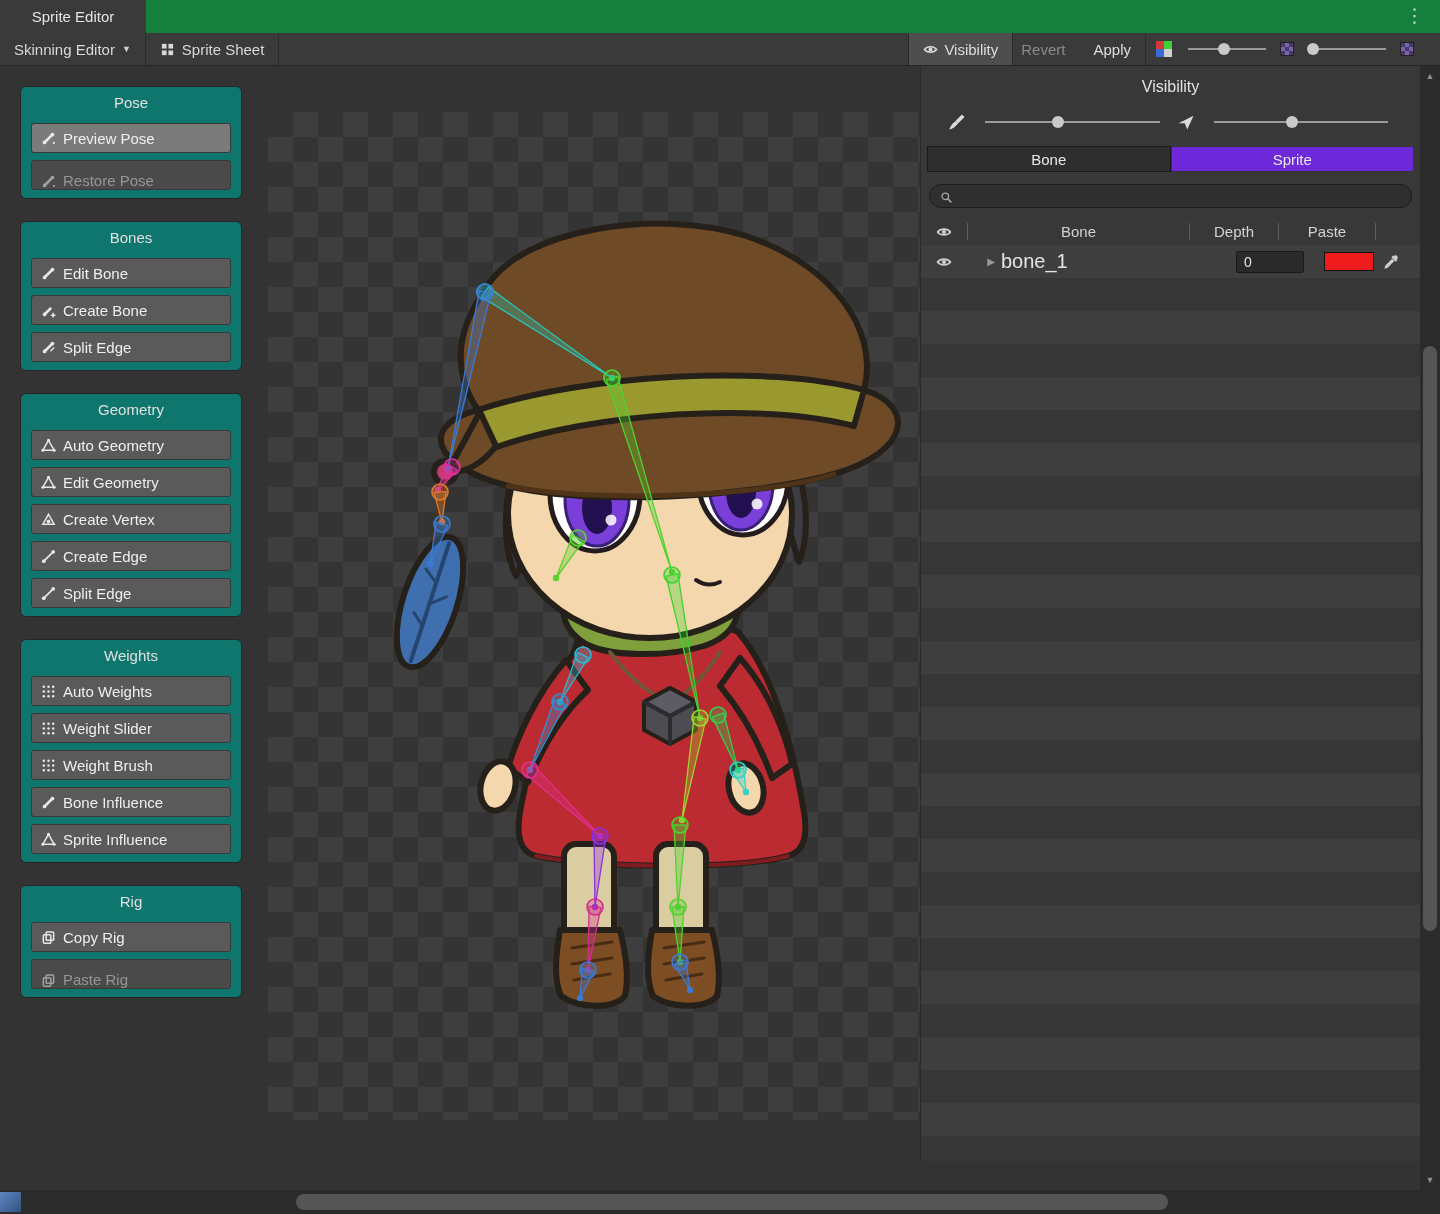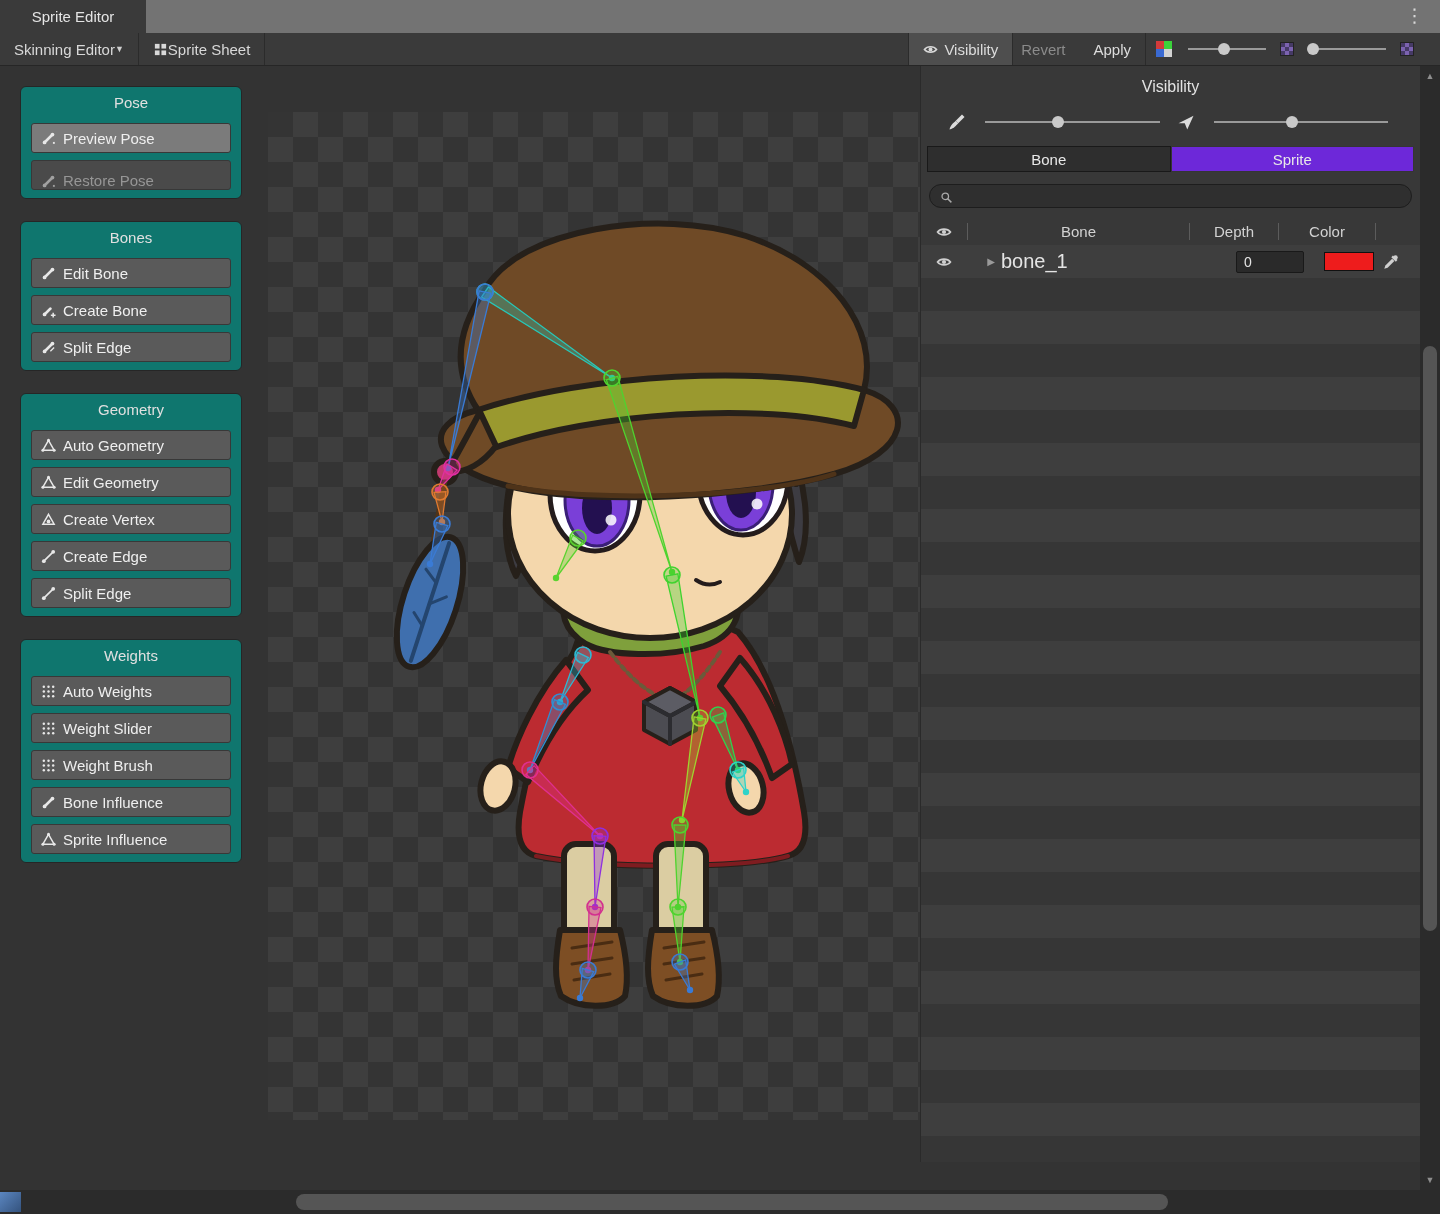--- a/index.html
+++ b/index.html
@@ -1,28 +1,28 @@
 <!DOCTYPE html>
 <html><head>
 <meta charset="utf-8">
 <style>
   * { margin:0; padding:0; box-sizing:border-box; }
   html,body { width:1440px; height:1214px; overflow:hidden; background:#333;
     font-family:"Liberation Sans", sans-serif; color:#dcdcdc; }
 
   
-  .titlebar { position:absolute; left:0; top:0; width:1440px; height:33px; background:#737373; }
+  .titlebar { position:absolute; left:0; top:0; width:1440px; height:33px; background:#15803d; }
   .sprite-tab { position:absolute; left:0; top:0; width:146px; height:33px; background:#3a3a3a;
     display:flex; align-items:center; justify-content:center; font-size:15px; color:#e4e4e4; }
   .kebab { position:absolute; right:16px; top:4px; font-size:19px; color:#d8d8d8; cursor:pointer; }
 
   
   .toolbar { position:absolute; left:0; top:33px; width:1440px; height:33px; background:#3a3a3a;
     border-bottom:1px solid #262626; display:flex; align-items:stretch; font-size:15px; }
-  .tb-item { display:flex; align-items:center; gap:0; padding:0 14px; color:#d8d8d8; cursor:pointer; }
+  .tb-item { display:flex; align-items:center; gap:7px; padding:0 14px; color:#d8d8d8; cursor:pointer; }
   .tb-sep { width:1px; background:#2b2b2b; }
   .tb-right { margin-left:auto; display:flex; align-items:stretch; }
   .tb-btn { display:flex; align-items:center; gap:6px; padding:0 14px; cursor:pointer; }
   .tb-btn.active { background:#4e4e4e; border-left:1px solid #2b2b2b; border-right:1px solid #2b2b2b; }
   .tb-btn.disabled { color:#8b8b8b; cursor:default;padding-left:8px; }
   .caret { font-size:9px; color:#cfcfcf; }
   .color-grid { width:16px; height:16px; display:grid; grid-template-columns:1fr 1fr; align-self:center; margin:0 10px; cursor:pointer; }
   .color-grid i { display:block; }
   .mini-swatch { width:14px; height:14px; align-self:center; margin:0 8px; cursor:pointer;
     background:repeating-conic-gradient(#7b62b0 0 25%, #463a66 0 50%) 0 0/8px 8px; border:1px solid #222; }
@@ -338,20 +338,41 @@
           <svg viewBox="0 0 16 16" width="100%" height="100%">
             <path d="M8 2.5 L14 13 L2 13 Z" stroke="currentColor" fill="none" stroke-width="1.6"></path>
             <circle cx="8" cy="2.5" r="1.6" fill="currentColor"></circle>
             <circle cx="14" cy="13" r="1.6" fill="currentColor"></circle>
             <circle cx="2" cy="13" r="1.6" fill="currentColor"></circle>
           </svg>
         </span>
         <span>Sprite Influence</span>
       </div>
     </div>
+    <div class="panel">
+      <div class="panel-title">Rig</div>
+      <div class="tool-btn">
+        <span class="btn-icon">
+          <svg viewBox="0 0 16 16" width="100%" height="100%">
+            <rect x="2.5" y="5" width="8" height="9" rx="1" stroke="currentColor" fill="none" stroke-width="1.6"></rect>
+            <rect x="5.5" y="2" width="8" height="9" rx="1" stroke="currentColor" fill="none" stroke-width="1.6"></rect>
+          </svg>
+        </span>
+        <span>Copy Rig</span>
+      </div>
+      <div class="tool-btn disabled">
+        <span class="btn-icon">
+          <svg viewBox="0 0 16 16" width="100%" height="100%">
+            <rect x="2.5" y="5" width="8" height="9" rx="1" stroke="currentColor" fill="none" stroke-width="1.6"></rect>
+            <rect x="5.5" y="2" width="8" height="9" rx="1" stroke="currentColor" fill="none" stroke-width="1.6"></rect>
+          </svg>
+        </span>
+        <span>Paste Rig</span>
+      </div>
+    </div>
   </div>
 
 <div class="canvas-area">
 
   <svg viewBox="0 0 652 1008">
     <g stroke="#26201a" stroke-width="6" stroke-linejoin="round" stroke-linecap="round">
 
       <path d="M252 330 C236 382 232 432 248 464 C263 434 268 384 264 346 Z" fill="#3d3c42"></path>
       <path d="M518 322 C538 368 544 418 531 450 C519 416 513 370 510 336 Z" fill="#3d3c42"></path>
 
@@ -573,21 +594,21 @@
             <path d="M1.5 8 C4.5 4.2 11.5 4.2 14.5 8 C11.5 11.8 4.5 11.8 1.5 8 Z" stroke="currentColor" fill="none" stroke-width="1.6"></path>
             <circle cx="8" cy="8" r="2.1" fill="currentColor"></circle>
           </svg>
         </span>
       </div>
     <div class="hsep"></div>
     <div class="col-bone">Bone</div>
     <div class="hsep"></div>
     <div class="col-depth">Depth</div>
     <div class="hsep"></div>
-    <div class="col-color">Color</div>
+    <div class="col-color">Paste</div>
     <div class="hsep"></div>
     <div class="col-end"></div>
   </div>
 
   <div class="vis-list">
     <div class="vis-row">
       <span class="row-eye">
           <svg viewBox="0 0 16 16" width="100%" height="100%">
             <path d="M1.5 8 C4.5 4.2 11.5 4.2 14.5 8 C11.5 11.8 4.5 11.8 1.5 8 Z" stroke="currentColor" fill="none" stroke-width="1.6"></path>
             <circle cx="8" cy="8" r="2.1" fill="currentColor"></circle>

